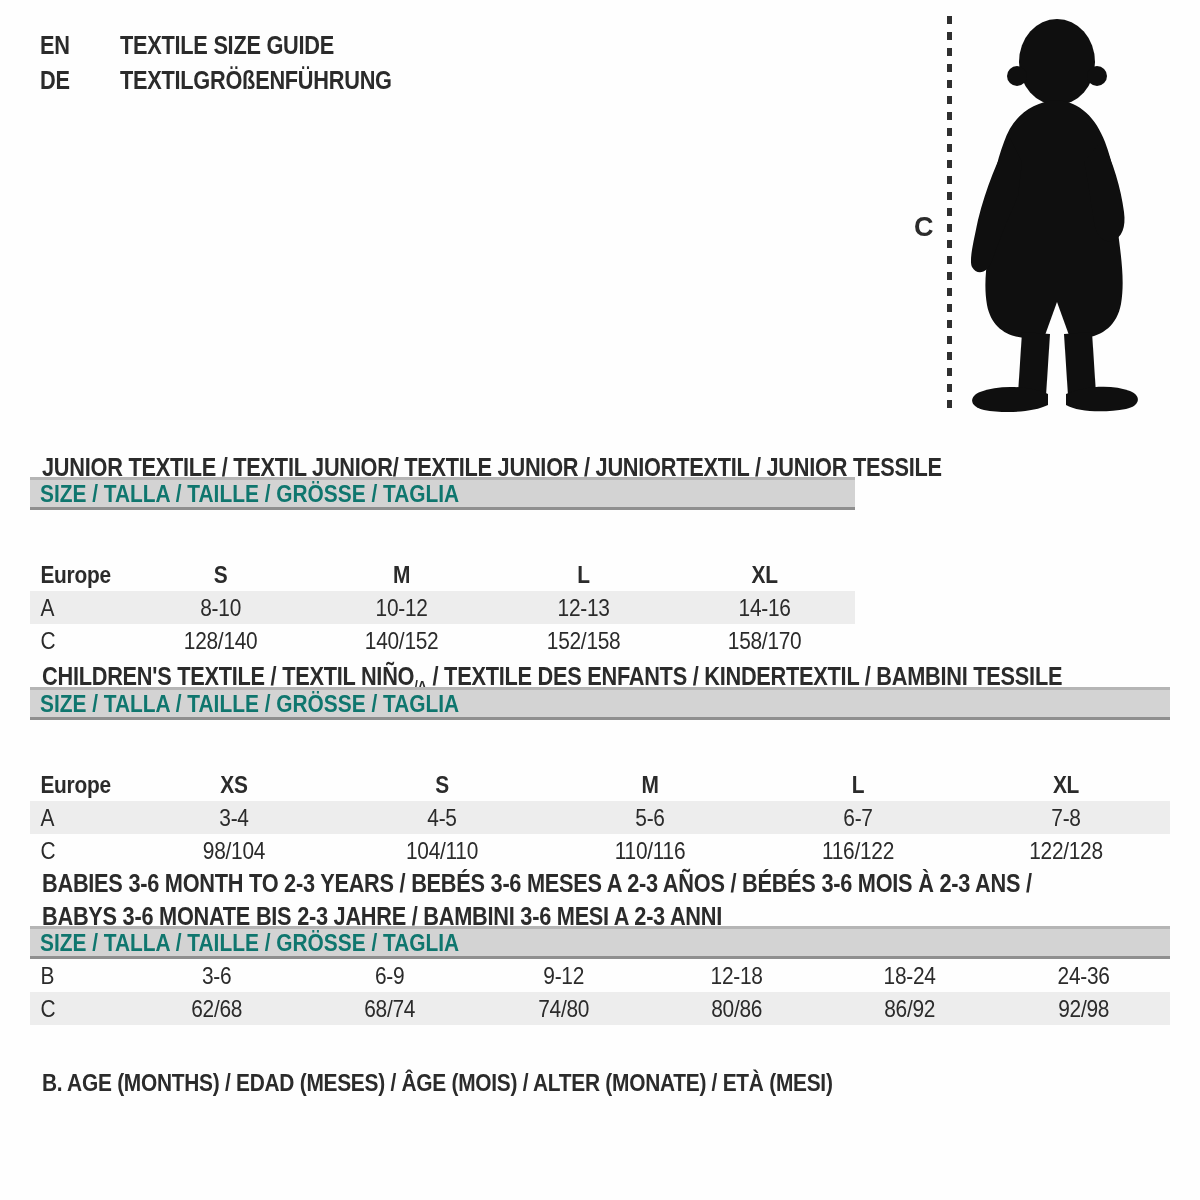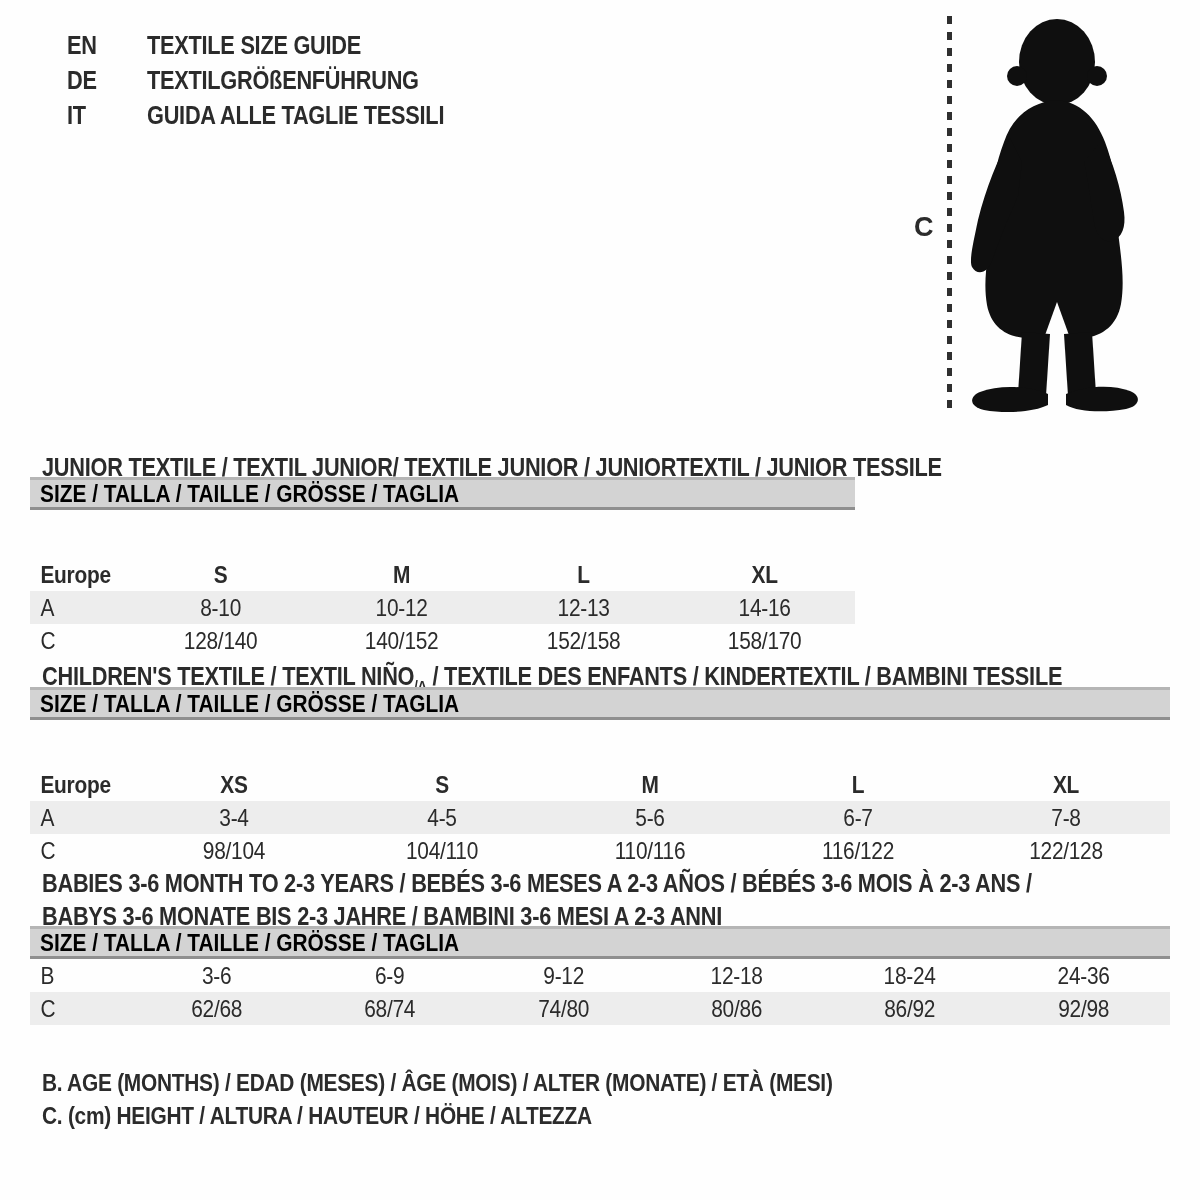--- a/index.html
+++ b/index.html
@@ -5,21 +5,21 @@
   html,body { margin:0; padding:0; background:#ffffff; }
   .page {
     position:relative; width:1200px; height:1200px; overflow:hidden;
     background:#fefefe; color:#2b2b2b;
     font-family:"Liberation Sans", sans-serif;
   }
   .cond { display:inline-block; transform:scaleX(.87); transform-origin:0 50%; white-space:nowrap; }
 
   
   .lang-list { position:absolute; left:40px; top:28px; }
-  .lang-row { display:flex; align-items:center; height:35px; font-size:25px; font-weight:bold; letter-spacing:-.3px;margin-left:27px; }
+  .lang-row { display:flex; align-items:center; height:35px; font-size:25px; font-weight:bold; letter-spacing:-.3px; }
   .lang-code { width:80px; }
 
   
   .height-line {
     position:absolute; left:947px; top:16px; width:5px; height:400px;
     background:repeating-linear-gradient(to bottom, #2f2f2f 0 8px, transparent 8px 16px);
   }
   .measure-label { position:absolute; left:914px; top:212px; font-size:27px; font-weight:bold; }
   .baby-svg { position:absolute; left:960px; top:12px; }
 
@@ -28,21 +28,21 @@
     position:absolute; left:42px; font-size:25px; font-weight:bold; letter-spacing:-.3px;
     white-space:nowrap; transform:scaleX(.87); transform-origin:0 0; line-height:33px;
   }
   .sub-a { font-size:15px; vertical-align:-6px; }
 
   
   .size-table { position:absolute; }
   .size-bar {
     height:27px; line-height:27px; background:#d3d3d3;
     border-top:3px solid #b5b5b5; border-bottom:3px solid #8f8f8f;
-    font-size:24px; font-weight:bold; color:#000000; padding-left:10px;
+    font-size:24px; font-weight:bold; color:#0f766e; padding-left:10px;
   }
   .trow { display:grid; align-items:center; height:33px; font-size:24px; letter-spacing:-.3px; }
   .cols-4 { grid-template-columns:100px repeat(4,1fr); }
   .cols-5 { grid-template-columns:100px repeat(5,1fr); }
   .cols-6 { grid-template-columns:100px repeat(6,1fr); }
   .trow > span { text-align:center; transform:scaleX(.87); transform-origin:50% 50%; white-space:nowrap; }
   .trow > span:first-child { text-align:left; padding-left:12px; transform-origin:0 50%; }
   .row-head { font-weight:bold;margin-top:48px; }
   .row-shaded { background:#ededed; }
   #table-junior  { left:30px; top:477px; width:825px; }
@@ -59,24 +59,20 @@
 <div class="page">
 
   <div class="lang-list">
     <div class="lang-row">
       <span class="lang-code"><span class="cond">EN</span></span>
       <span class="lang-label cond">TEXTILE SIZE GUIDE</span>
     </div>
     <div class="lang-row">
       <span class="lang-code"><span class="cond">DE</span></span>
       <span class="lang-label cond">TEXTILGRÖßENFÜHRUNG</span>
-    </div>
-    <div class="lang-row">
-      <span class="lang-code"><span class="cond">IT</span></span>
-      <span class="lang-label cond">GUIDA ALLE TAGLIE TESSILI</span>
     </div>
   </div>
 
   <div class="height-line"></div>
   <div class="measure-label">C</div>
   <svg class="baby-svg" width="188" height="404" viewBox="0 0 188 404" aria-hidden="true">
     <g fill="#0f0f0f">
       <ellipse cx="97" cy="50" rx="38" ry="43"></ellipse>
       <circle cx="57" cy="64" r="10"></circle>
       <circle cx="137" cy="64" r="10"></circle>
@@ -167,16 +163,15 @@
       <span>68/74</span>
       <span>74/80</span>
       <span>80/86</span>
       <span>86/92</span>
       <span>92/98</span>
     </div>
   </div>
 
   <div class="legend">
     <div class="legend-line"><span class="cond">B. AGE (MONTHS) / EDAD (MESES) / ÂGE (MOIS) / ALTER (MONATE) / ETÀ (MESI)</span></div>
-    <div class="legend-line"><span class="cond">C. (cm) HEIGHT / ALTURA / HAUTEUR / HÖHE / ALTEZZA</span></div>
   </div>
 
 </div>
 
 </body></html>

